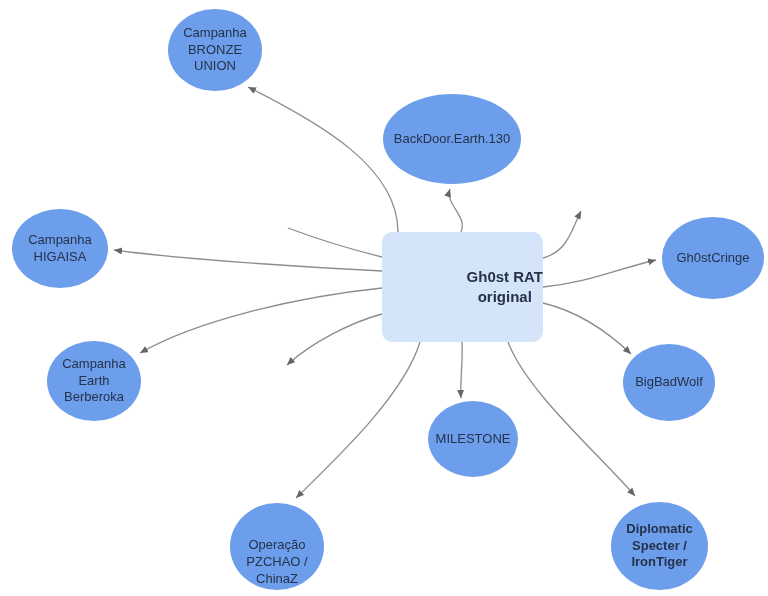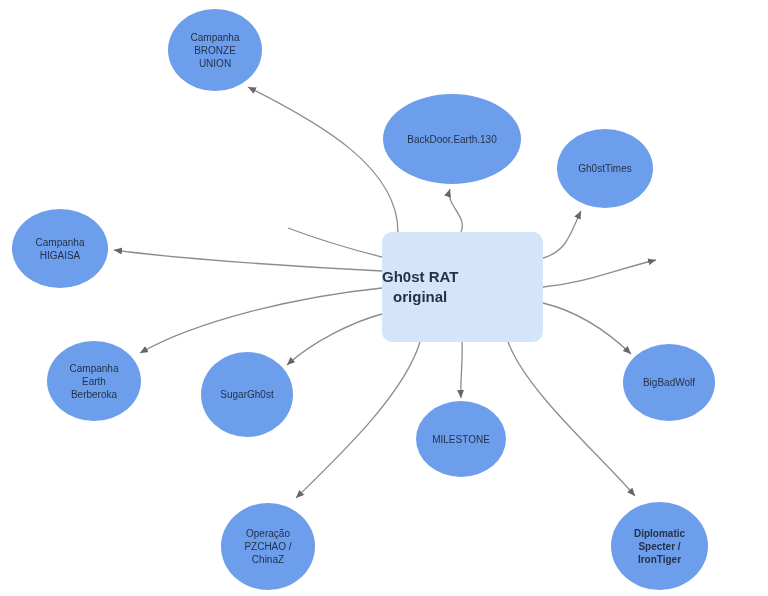--- a/index.html
+++ b/index.html
@@ -36,34 +36,34 @@
     position:absolute;
     background:var(--node-fill);
     border-radius:50%;
     display:flex;
     align-items:center;
     justify-content:center;
     text-align:center;
   }
   .node-label{
     white-space:pre-line;
-    font-size:10px;
+    font-size:13px;
     line-height:1.3;
     color:var(--text);
     padding:2px;
   }
   .center-box{
     position:absolute;
     left:382px;top:232px;
     width:161px;height:110px;
     background:var(--center-fill);
     border-radius:10px;
     display:flex;
     align-items:center;
-    justify-content:flex-start;
+    justify-content:flex-end;
     text-align:center;
   }
   .center-label{
     white-space:pre-line;
     font-size:15px;
     font-weight:bold;
     line-height:1.35;
     color:var(--text);
   }
 </style>
@@ -95,50 +95,47 @@
   <div class="node" style="left:168px;top:9px;width:94px;height:82px;">
     <span class="node-label">Campanha
 BRONZE
 UNION</span>
   </div>
 
   <div class="node" style="left:383px;top:94px;width:138px;height:90px;">
     <span class="node-label">BackDoor.Earth.130</span>
   </div>
 
-  <div class="node" style="left:557px;top:129px;width:96px;height:79px;">
-    <span class="node-label">Gh0stTimes</span>
+
+  <div class="node" style="left:662px;top:217px;width:102px;height:82px;">
+    <span class="node-label">Gh0stCringe</span>
   </div>
-
 
 
   <div class="node" style="left:12px;top:209px;width:96px;height:79px;">
     <span class="node-label">Campanha
 HIGAISA</span>
   </div>
 
   <div class="node" style="left:47px;top:341px;width:94px;height:80px;">
     <span class="node-label">Campanha
 Earth
 Berberoka</span>
   </div>
 
-  <div class="node" style="left:201px;top:352px;width:92px;height:85px;">
-    <span class="node-label">SugarGh0st</span>
-  </div>
 
-  <div class="node" style="left:416px;top:401px;width:90px;height:76px;">
+  <div class="node" style="left:428px;top:401px;width:90px;height:76px;">
     <span class="node-label">MILESTONE</span>
   </div>
 
   <div class="node" style="left:623px;top:344px;width:92px;height:77px;">
     <span class="node-label">BigBadWolf</span>
   </div>
 
-  <div class="node" style="left:221px;top:503px;width:94px;height:87px;">
+  <div class="node" style="left:230px;top:503px;width:94px;height:87px;align-items:flex-end;">
     <span class="node-label">Operação
 PZCHAO /
 ChinaZ</span>
   </div>
 
   <div class="node" style="left:611px;top:502px;width:97px;height:88px;font-weight:bold;">
     <span class="node-label">Diplomatic
 Specter /
 IronTiger</span>
   </div>

